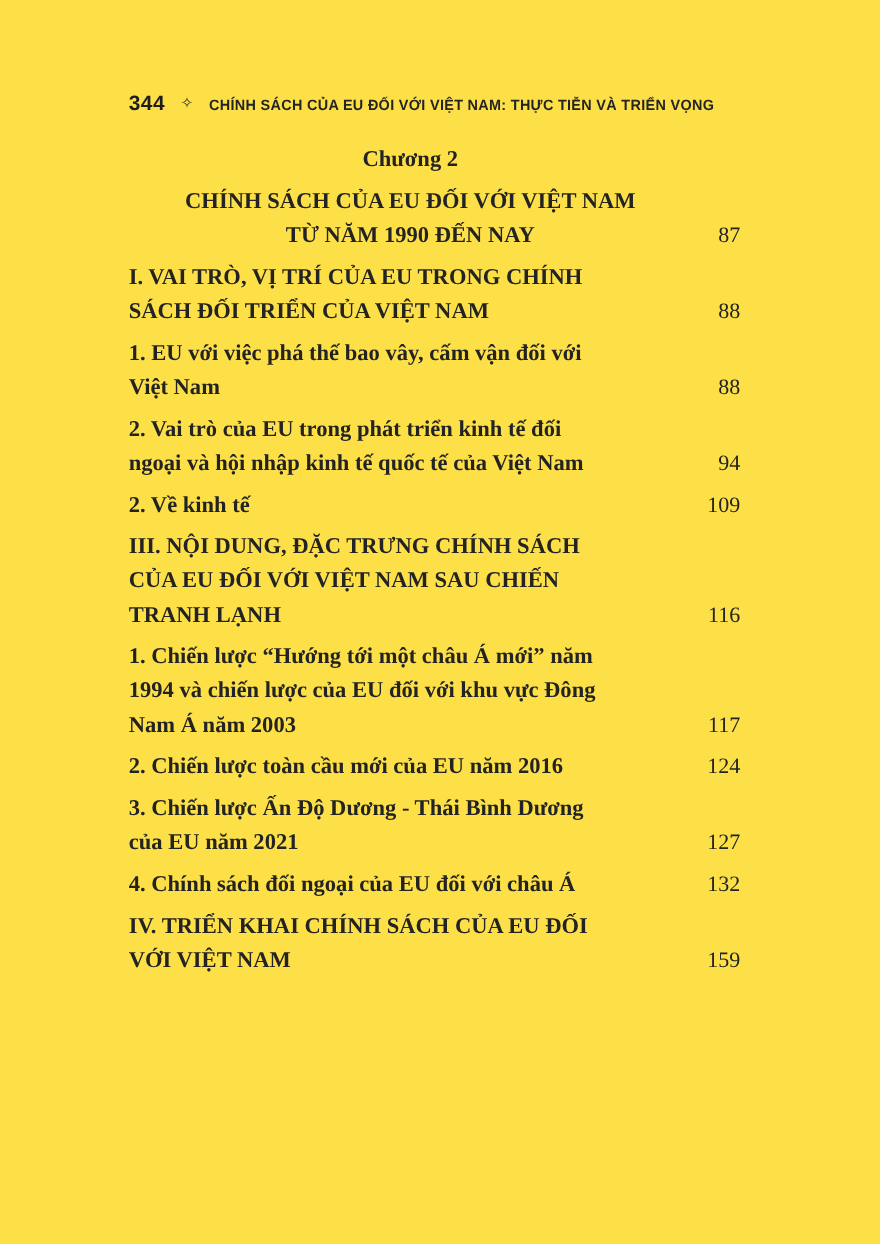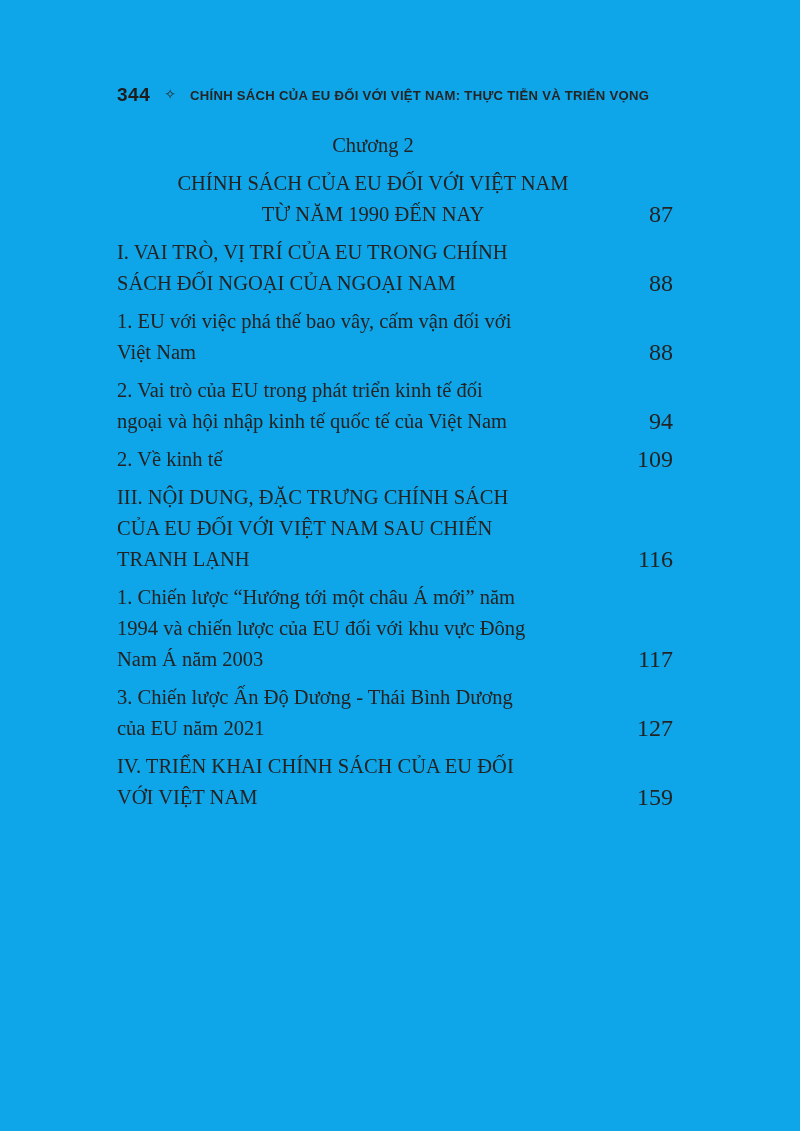--- a/index.html
+++ b/index.html
@@ -4,21 +4,21 @@
 <style>
   html, body {
     margin: 0;
     padding: 0;
     background: #ffffff;
   }
   .page {
     position: relative;
     width: 800px;
     height: 1131px;
-    background: #0ea5e9;
+    background: #fde047;
     color: #222222;
     font-family: "Liberation Serif", "DejaVu Serif", serif;
     overflow: hidden;
   }
   
   .running-header {
     position: absolute;
     left: 117px;
     top: 84px;
     width: 600px;
@@ -60,26 +60,27 @@
     display: flex;
     align-items: flex-end;
     margin-bottom: 7px;
     font-size: 20.5px;
     line-height: 31px;
     color: #232323;
   }
   .toc-text {
     flex: 1 1 auto;
     white-space: pre-line;
+    font-weight: bold;
   }
   .toc-page {
     flex: 0 0 auto;
     min-width: 44px;
     text-align: right;
-    font-size: 24px;
+    font-size: 20px;
   }
   .toc-row.center .toc-text {
     text-align: center;
   }
   .toc-row.chapter-label { margin-bottom: 7px; }
 </style>
 </head>
 <body>
 
 <div class="page">
@@ -96,21 +97,21 @@
   </div>
 
   <div class="toc-row chapter-title center">
     <div class="toc-text">CHÍNH SÁCH CỦA EU ĐỐI VỚI VIỆT NAM
 TỪ NĂM 1990 ĐẾN NAY</div>
     <div class="toc-page">87</div>
   </div>
 
   <div class="toc-row section">
     <div class="toc-text">I. VAI TRÒ, VỊ TRÍ CỦA EU TRONG CHÍNH
-SÁCH ĐỐI NGOẠI CỦA NGOẠI NAM</div>
+SÁCH ĐỐI TRIỂN CỦA VIỆT NAM</div>
     <div class="toc-page">88</div>
   </div>
 
   <div class="toc-row item">
     <div class="toc-text">1. EU với việc phá thế bao vây, cấm vận đối với
 Việt Nam</div>
     <div class="toc-page">88</div>
   </div>
 
   <div class="toc-row item">
@@ -133,27 +134,35 @@
     <div class="toc-page">116</div>
   </div>
 
   <div class="toc-row item">
     <div class="toc-text">1. Chiến lược “Hướng tới một châu Á mới” năm
 1994 và chiến lược của EU đối với khu vực Đông
 Nam Á năm 2003</div>
     <div class="toc-page">117</div>
   </div>
 
+  <div class="toc-row item">
+    <div class="toc-text">2. Chiến lược toàn cầu mới của EU năm 2016</div>
+    <div class="toc-page">124</div>
+  </div>
 
   <div class="toc-row item">
     <div class="toc-text">3. Chiến lược Ấn Độ Dương - Thái Bình Dương
 của EU năm 2021</div>
     <div class="toc-page">127</div>
   </div>
 
+  <div class="toc-row item">
+    <div class="toc-text">4. Chính sách đối ngoại của EU đối với châu Á</div>
+    <div class="toc-page">132</div>
+  </div>
 
   <div class="toc-row section">
     <div class="toc-text">IV. TRIỂN KHAI CHÍNH SÁCH CỦA EU ĐỐI
 VỚI VIỆT NAM</div>
     <div class="toc-page">159</div>
   </div>
 </main>
 </div>
 
 </body></html>

